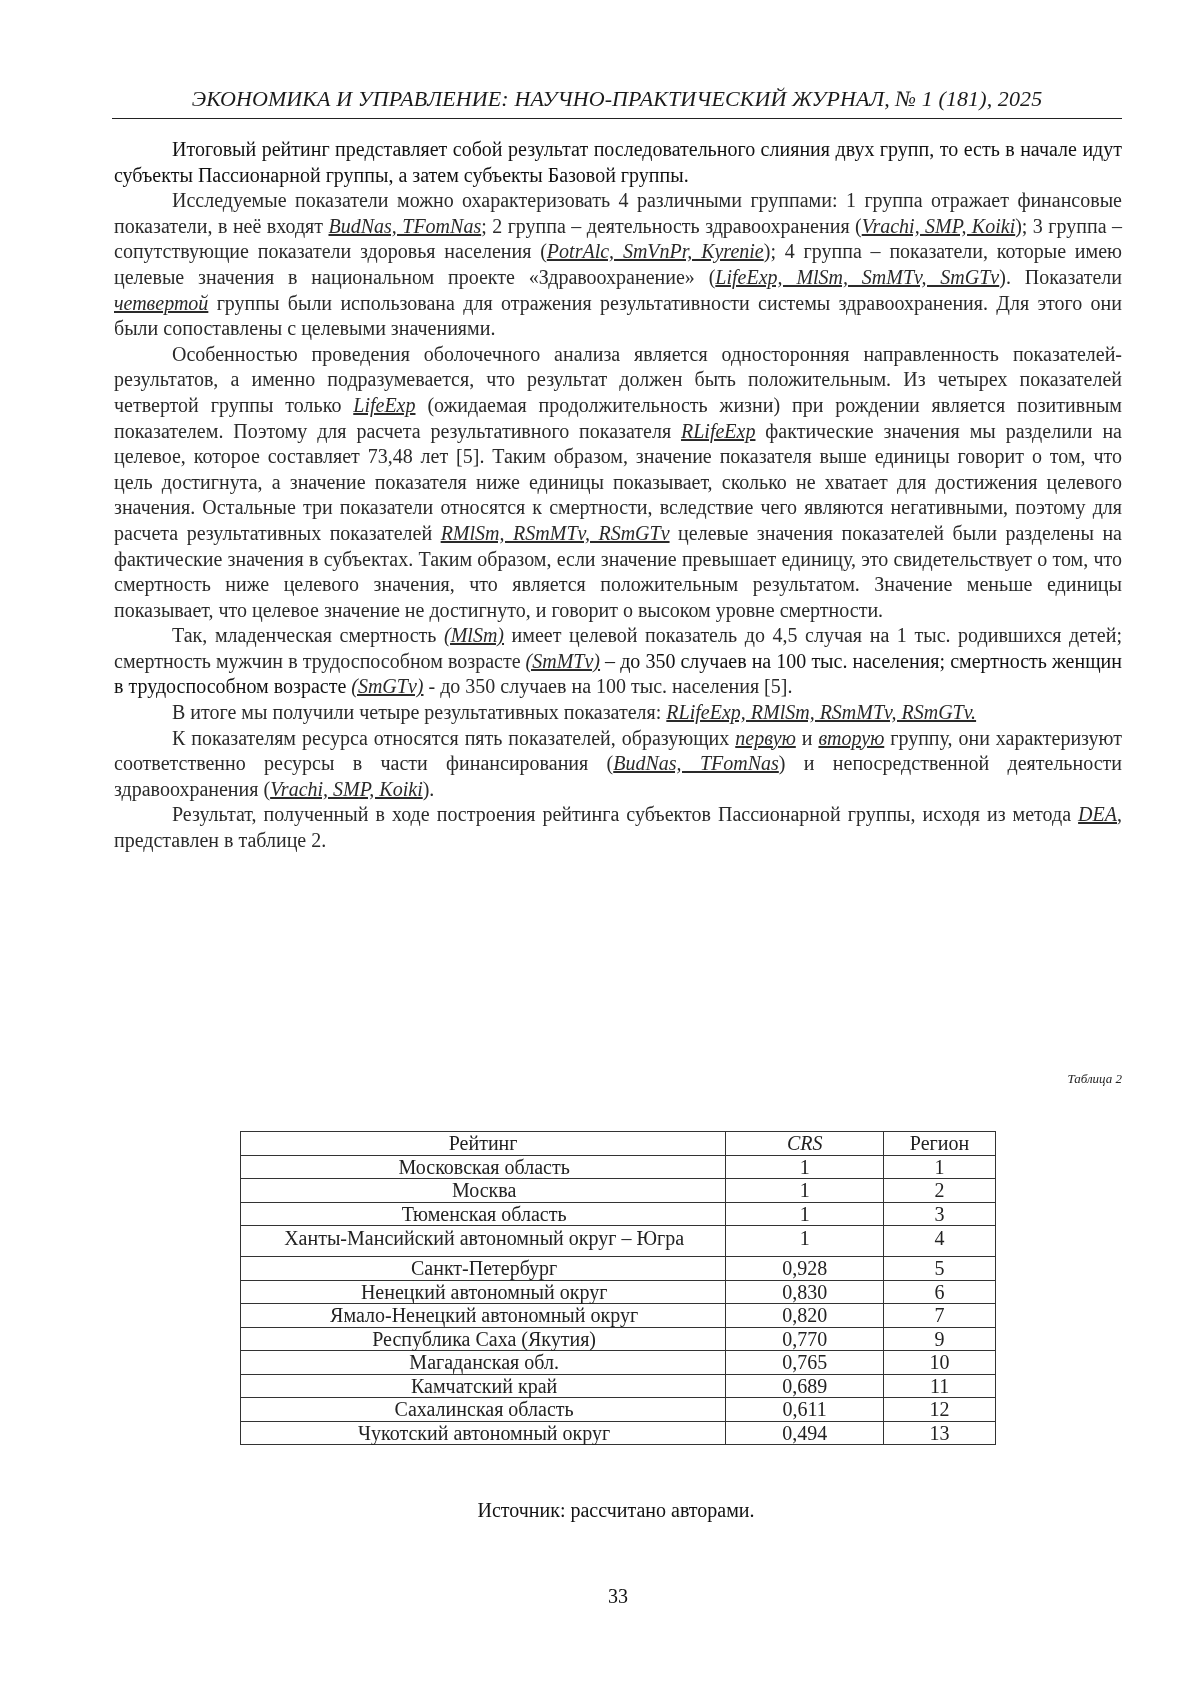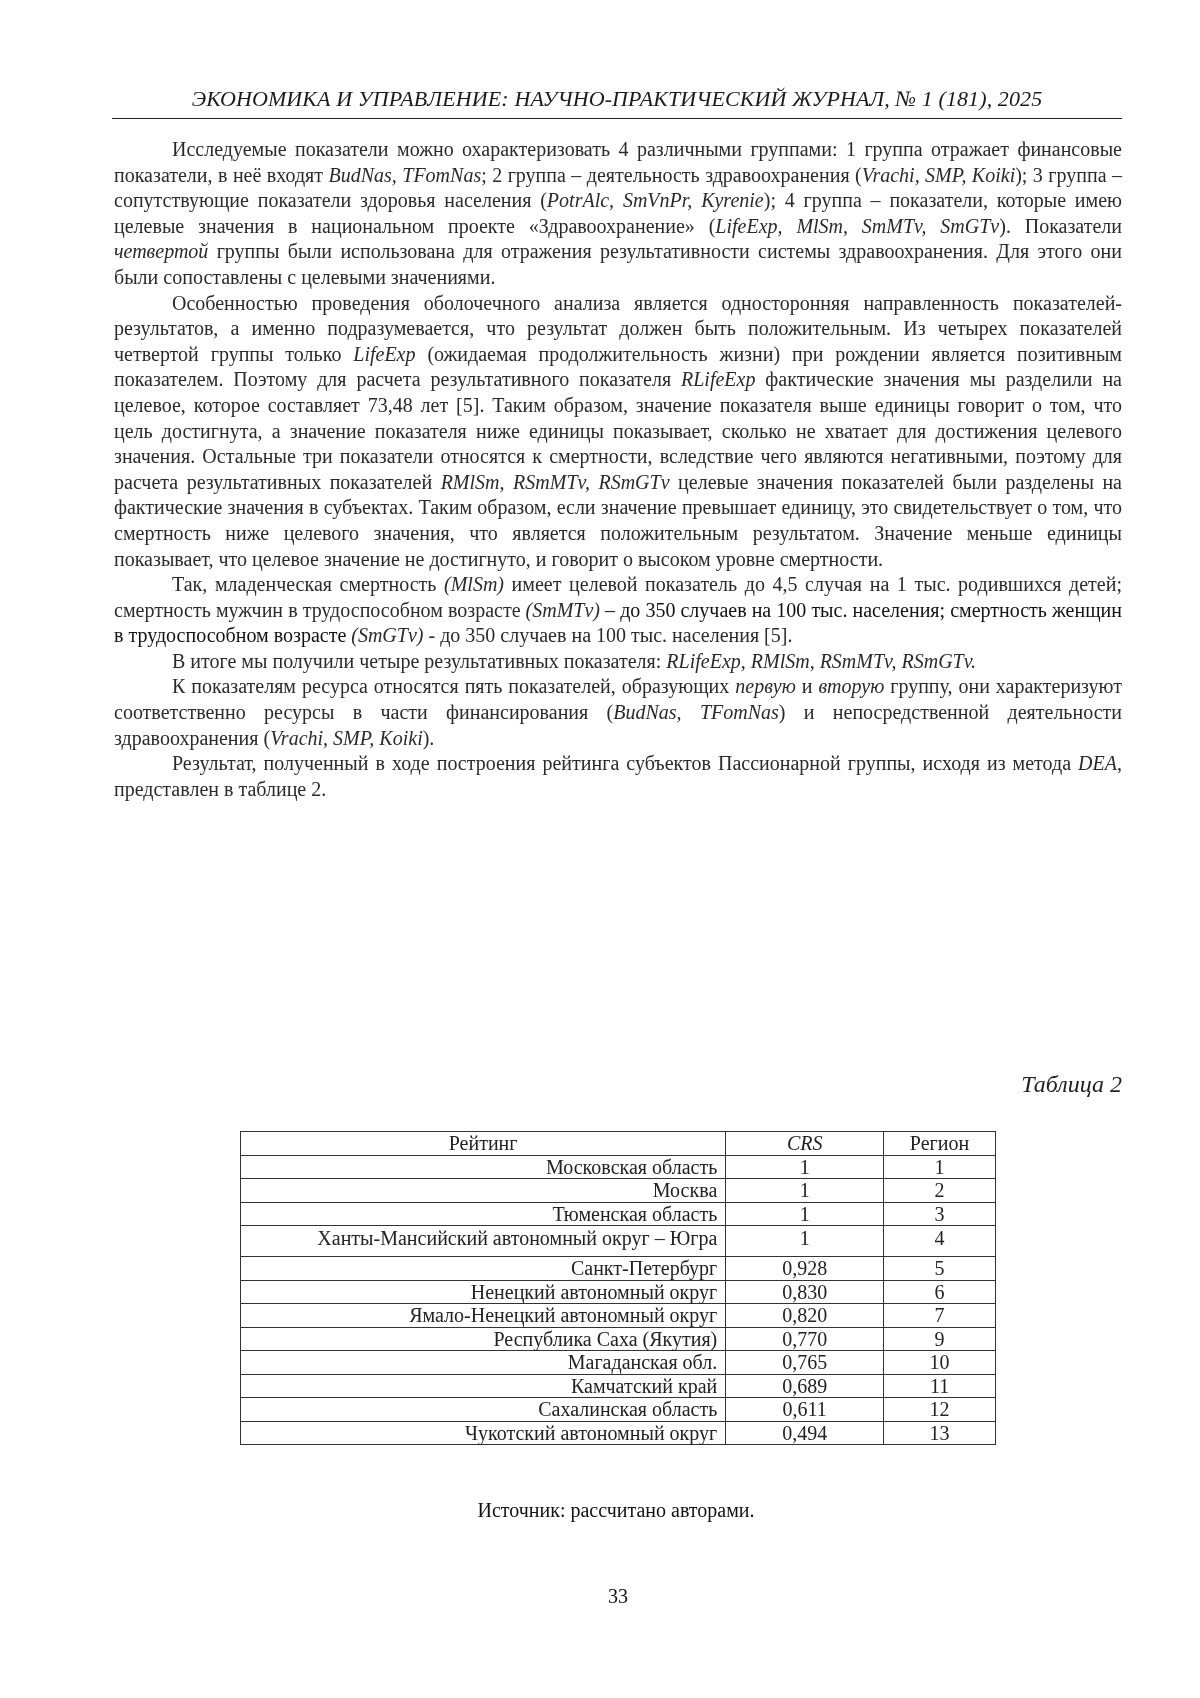--- a/index.html
+++ b/index.html
@@ -17,39 +17,39 @@
   .header-rule {
     position: absolute; left: 112px; top: 118px; width: 1010px; height: 0;
     border-top: 1.6px solid #222;
   }
   .body-text {
     position: absolute; left: 114px; top: 137px; width: 1008px;
     font-size: 20px; line-height: 25.6px; text-align: justify; color: #2a2a2a;
   }
   .body-text p { margin: 0; text-indent: 58px; }
   .body-text .dark { color: #111; }
-  .body-text i { font-style: italic; }
+  .body-text i { font-style: italic; text-decoration: underline; }
   .table-label {
-    position: absolute; right: 78px; top: 1071px; font-size: 24px; font-style: italic; color: #222;
+    position: absolute; right: 78px; top: 1071px; font-size: 13px; font-style: italic; color: #222;
   }
   .table-title {
     position: absolute; left: 0; width: 1200px; top: 1099px; text-align: center;
     font-size: 20px; font-weight: bold; color: #111;
   }
   .table-title i { font-weight: bold; font-style: italic; }
   table.rating {
     position: absolute; left: 240px; top: 1131px; width: 756px;
     border-collapse: collapse; font-size: 20px; color: #222;
   }
   table.rating th, table.rating td {
     border: 1.4px solid #333; padding: 0 8px; height: 22.5px; line-height: 22px;
   }
   table.rating th { font-weight: normal; text-align: center; }
   table.rating th.crs { font-style: italic; margin-top: 16px; }
-  table.rating td.name { text-align: right; padding-left: 10px; }
+  table.rating td.name { text-align: center; padding-left: 10px; }
   table.rating td.num { text-align: center; }
   table.rating tr.tall td { height: 29px; line-height: 22px; vertical-align: top; padding-top: 1px; }
   col.c1 { width: 486px; } col.c2 { width: 158px; } col.c3 { width: 112px; }
   .source {
     position: absolute; left: 0; width: 1232px; top: 1499px; text-align: center;
     font-size: 20px; color: #111;
   }
   .page-number {
     position: absolute; left: 0; width: 1236px; top: 1585px; text-align: center;
     font-size: 20px; color: #111;
@@ -57,20 +57,21 @@
 </style>
 </head>
 <body>
 
 <div class="page">
 
   <div class="running-header">ЭКОНОМИКА И УПРАВЛЕНИЕ: НАУЧНО-ПРАКТИЧЕСКИЙ ЖУРНАЛ, № 1 (181), 2025</div>
   <div class="header-rule"></div>
 
   <div class="body-text">
+    <p><span class="dark">Итоговый рейтинг представляет собой результат последовательного слияния двух групп, то есть в начале идут субъекты Пассионарной группы, а затем субъекты Базовой группы.</span></p>
     <p><span>Исследуемые показатели можно охарактеризовать 4 различными группами: 1 группа отражает финансовые показатели, в неё входят </span><i>BudNas, TFomNas</i><span>; 2 группа – деятельность здравоохранения (</span><i>Vrachi, SMP, Koiki</i><span>); 3 группа – сопутствующие показатели здоровья населения (</span><i>PotrAlc, SmVnPr, Kyrenie</i><span>); 4 группа – показатели, которые имею целевые значения в национальном проекте «Здравоохранение» (</span><i>LifeExp, MlSm, SmMTv, SmGTv</i><span>). Показатели </span><i>четвертой</i><span> группы были использована для отражения результативности системы здравоохранения. Для этого они были сопоставлены с целевыми значениями.</span></p>
     <p><span>Особенностью проведения оболочечного анализа является односторонняя направленность показателей-результатов, а именно подразумевается, что результат должен быть положительным. Из четырех показателей четвертой группы только </span><i>LifeExp</i><span> (ожидаемая продолжительность жизни) при рождении является позитивным показателем. Поэтому для расчета результативного показателя </span><i>RLifeExp</i><span> фактические значения мы разделили на целевое, которое составляет 73,48 лет [5]. Таким образом, значение показателя выше единицы говорит о том, что цель достигнута, а значение показателя ниже единицы показывает, сколько не хватает для достижения целевого значения. Остальные три показатели относятся к смертности, вследствие чего являются негативными, поэтому для расчета результативных показателей </span><i>RMlSm, RSmMTv, RSmGTv</i><span> целевые значения показателей были разделены на фактические значения в субъектах. Таким образом, если значение превышает единицу, это свидетельствует о том, что смертность ниже целевого значения, что является положительным результатом. Значение меньше единицы показывает, что целевое значение не достигнуто, и говорит о высоком уровне смертности.</span></p>
     <p><span>Так, младенческая смертность </span><i>(MlSm)</i><span> имеет целевой показатель до 4,5 случая на 1 тыс. родившихся детей; смертность мужчин в трудоспособном возрасте </span><i>(SmMTv)</i><span class="dark"> – до 350 случаев на 100 тыс. населения; смертность женщин в трудоспособном возрасте </span><i>(SmGTv)</i><span> - до 350 случаев на 100 тыс. населения [5].</span></p>
     <p><span>В итоге мы получили четыре результативных показателя: </span><i>RLifeExp, RMlSm, RSmMTv, RSmGTv.</i></p>
     <p><span>К показателям ресурса относятся пять показателей, образующих </span><i>первую</i><span> и </span><i>вторую</i><span> группу, они характеризуют соответственно ресурсы в части финансирования (</span><i>BudNas, TFomNas</i><span>) и непосредственной деятельности здравоохранения (</span><i>Vrachi, SMP, Koiki</i><span>).</span></p>
     <p><span>Результат, полученный в ходе построения рейтинга субъектов Пассионарной группы, исходя из метода </span><i>DEA</i><span>, представлен в таблице 2.</span></p>
   </div>
 
   <div class="table-label">Таблица 2</div>
 

